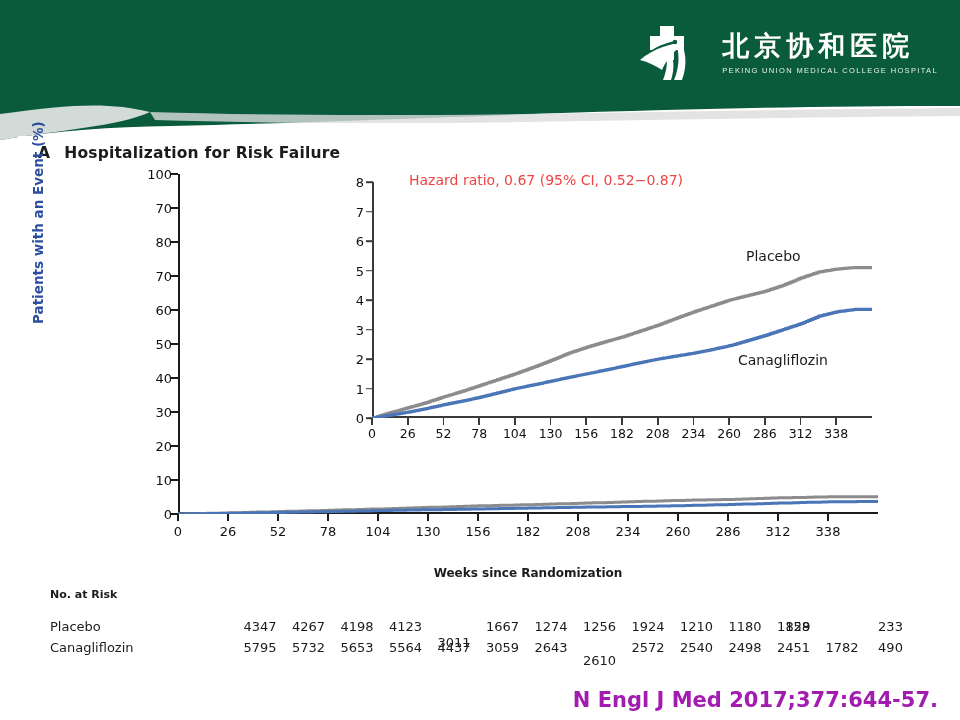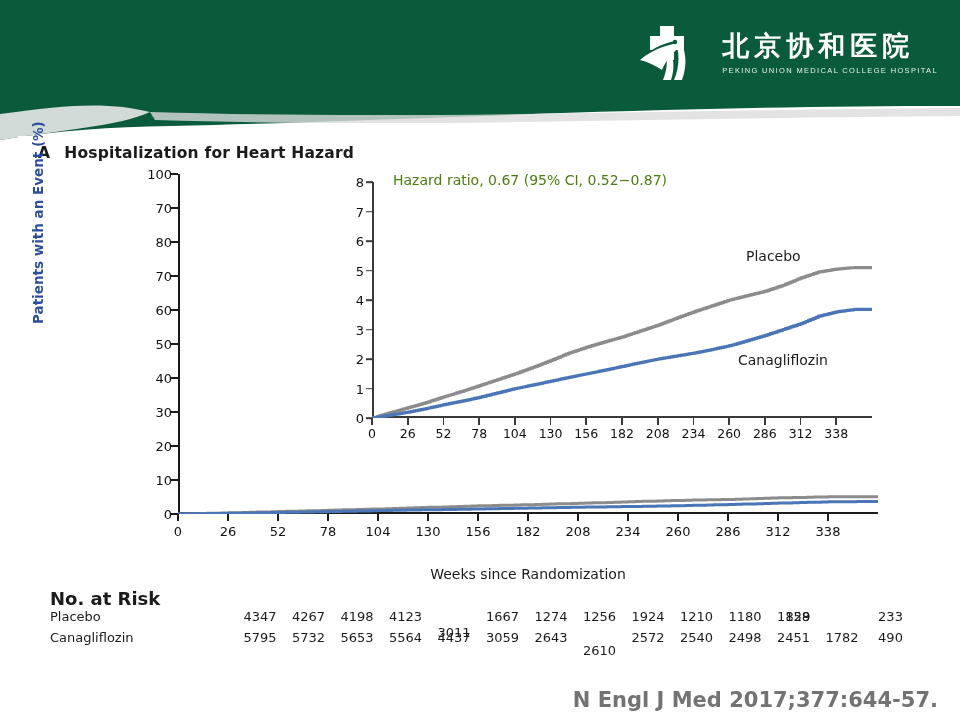--- a/index.html
+++ b/index.html
@@ -76,32 +76,32 @@
   }
   .x-tick-main{
     position:absolute;top:350px;
     font-family:"DejaVu Sans", sans-serif;
     font-size:13px;color:#111;white-space:nowrap;
     transform:translateX(-50%);
   }
   #main-xlabel{
     position:absolute;left:0;top:392px;width:700px;text-align:center;
     font-family:"DejaVu Sans", sans-serif;
-    font-weight:normal;font-size:14px;color:#1b1b1b;
+    font-weight:bold;font-size:12px;color:#1b1b1b;
   }
 
   
   #inset-plot{
     position:absolute;left:320px;top:40px;width:540px;height:270px;
     background:#ffffff;
   }
   #inset-hr{
-    position:absolute;left:55px;top:-4px;
-    font-family:"DejaVu Sans", sans-serif;
-    font-size:14px;color:#4d7c0f;white-space:nowrap;
+    position:absolute;left:71px;top:-4px;
+    font-family:"DejaVu Sans", sans-serif;
+    font-size:14px;color:#ef4444;white-space:nowrap;
   }
   #inset-axis-y{
     position:absolute;left:34px;top:6px;width:1.8px;height:236px;background:#3a3a3a;
   }
   #inset-axis-x{
     position:absolute;left:34px;top:240px;width:500px;height:1.8px;background:#3a3a3a;
   }
   .y-tick-inset{
     position:absolute;left:8px;
     font-family:"DejaVu Sans", sans-serif;
@@ -127,30 +127,30 @@
     font-size:14px;color:#1b1b1b;white-space:nowrap;
   }
   #label-placebo{left:408px;top:72px;}
   #label-cana{left:400px;top:176px;}
 
   
   #risk-table{
     position:absolute;left:32px;top:452px;width:860px;
     font-family:"DejaVu Sans", sans-serif;color:#1b1b1b;
   }
-  #risk-title{font-weight:bold;font-size:18px;margin-bottom:0;}
+  #risk-title{font-weight:bold;font-size:11px;margin-bottom:18px;}
   .risk-row{position:relative;height:21px;font-size:13px;white-space:nowrap;}
   .risk-name{position:absolute;left:0;top:0;}
   .risk-val{position:absolute;top:0;transform:translateX(-50%);text-align:center;}
 
   
   #citation{
     position:absolute;right:22px;bottom:8px;
     font-family:"DejaVu Sans", sans-serif;
-    font-weight:bold;font-size:21px;color:#737373;white-space:nowrap;
+    font-weight:bold;font-size:21px;color:#a21caf;white-space:nowrap;
   }
 </style>
 </head>
 <body>
 
 <div id="slide-header"></div>
 
 <div id="header-curve">
   <svg width="960" height="44" viewBox="0 0 960 44" xmlns="http://www.w3.org/2000/svg">
     <path d="M0,0 L960,0 L960,10 C640,10 430,24 170,30 C110,31 60,34 0,44 Z" fill="#0a5a3c"></path>
@@ -172,21 +172,21 @@
   </div>
   <div>
     <div id="logo-cn">北京协和医院</div>
     <div id="logo-en">PEKING UNION MEDICAL COLLEGE HOSPITAL</div>
   </div>
 </div>
 
 <div id="figure-panel">
 
   <div id="fig-title">
-    <span class="panel-letter">A</span><span>Hospitalization for Heart Hazard</span>
+    <span class="panel-letter">A</span><span>Hospitalization for Risk Failure</span>
   </div>
 
   <div id="main-plot">
     <div id="main-ylabel">Patients with an Event (%)</div>
     <div id="main-axis-y"></div>
     <div id="main-axis-x"></div>
     <div id="main-yticks">
         <div class="y-tick-main" style="top: 340px;">0</div>
         <div class="y-tickmark-main" style="top: 339.2px;"></div>
         <div class="y-tick-main" style="top: 306px;">10</div>

